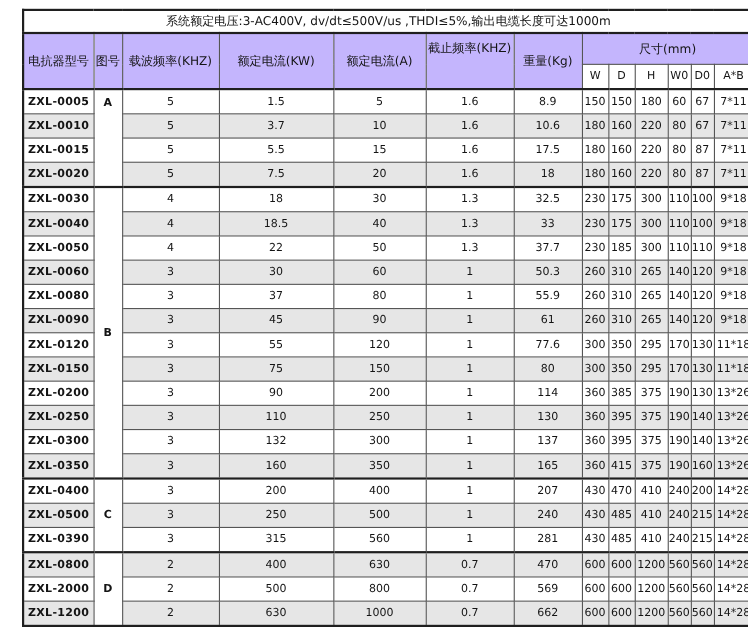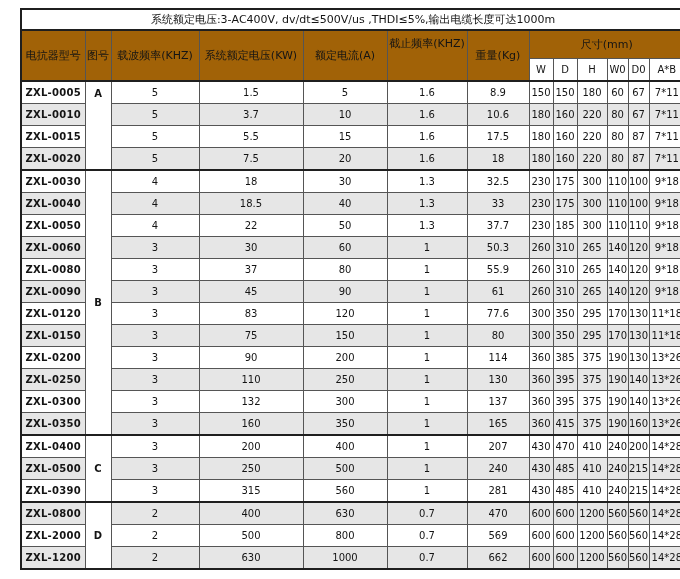--- a/index.html
+++ b/index.html
@@ -20,21 +20,21 @@
   }
   th,td{
     border:1px solid var(--border);
     text-align:center;vertical-align:middle;
     color:var(--text);padding:0;overflow:hidden;white-space:nowrap;
   }
   tr.title-row th{
     height:19px;font-size:11px;font-weight:normal;background:#ffffff;
     border-bottom:2px solid var(--strong);
   }
-  tr.hdr1 th{height:27px;font-size:11px;font-weight:normal;background:#a16207;}
+  tr.hdr1 th{height:27px;font-size:11px;font-weight:normal;background:#c4b5fd;}
   tr.hdr2 th{height:21px;font-size:10px;font-weight:normal;background:#ffffff;}
   th.top-align{vertical-align:top;padding-top:5px;}
   tbody td{height:21px;font-size:10px;}
   td.model{font-size:10px;font-weight:bold;letter-spacing:.3px;}
   td.figure{background:#ffffff;font-size:10px;font-weight:bold;}
   td.figure.top{vertical-align:top;padding-top:6px;}
   tr.alt{background:var(--row-alt);}
   tbody tr.group-start td{border-top:2px solid var(--strong);}
 </style>
 </head>
@@ -58,21 +58,21 @@
       <col style="width:36px">
     </colgroup>
     <thead>
       <tr class="title-row">
         <th colspan="13">系统额定电压:3-AC400V, dv/dt≤500V/us ,THDI≤5%,输出电缆长度可达1000m</th>
       </tr>
       <tr class="hdr1">
         <th rowspan="2">电抗器型号</th>
         <th rowspan="2">图号</th>
         <th rowspan="2">载波频率(KHZ)</th>
-        <th rowspan="2">系统额定电压(KW)</th>
+        <th rowspan="2">额定电流(KW)</th>
         <th rowspan="2">额定电流(A)</th>
         <th rowspan="2" class="top-align">截止频率(KHZ)</th>
         <th rowspan="2">重量(Kg)</th>
         <th colspan="6">尺寸(mm)</th>
       </tr>
       <tr class="hdr2">
         <th>W</th>
         <th>D</th>
         <th>H</th>
         <th>W0</th>
@@ -219,21 +219,21 @@
           <td>260</td>
           <td>310</td>
           <td>265</td>
           <td>140</td>
           <td>120</td>
           <td>9*18</td>
         </tr>
         <tr class="">
           <td class="model">ZXL-0120</td>
           <td>3</td>
-          <td>83</td>
+          <td>55</td>
           <td>120</td>
           <td>1</td>
           <td>77.6</td>
           <td>300</td>
           <td>350</td>
           <td>295</td>
           <td>170</td>
           <td>130</td>
           <td>11*18</td>
         </tr>

